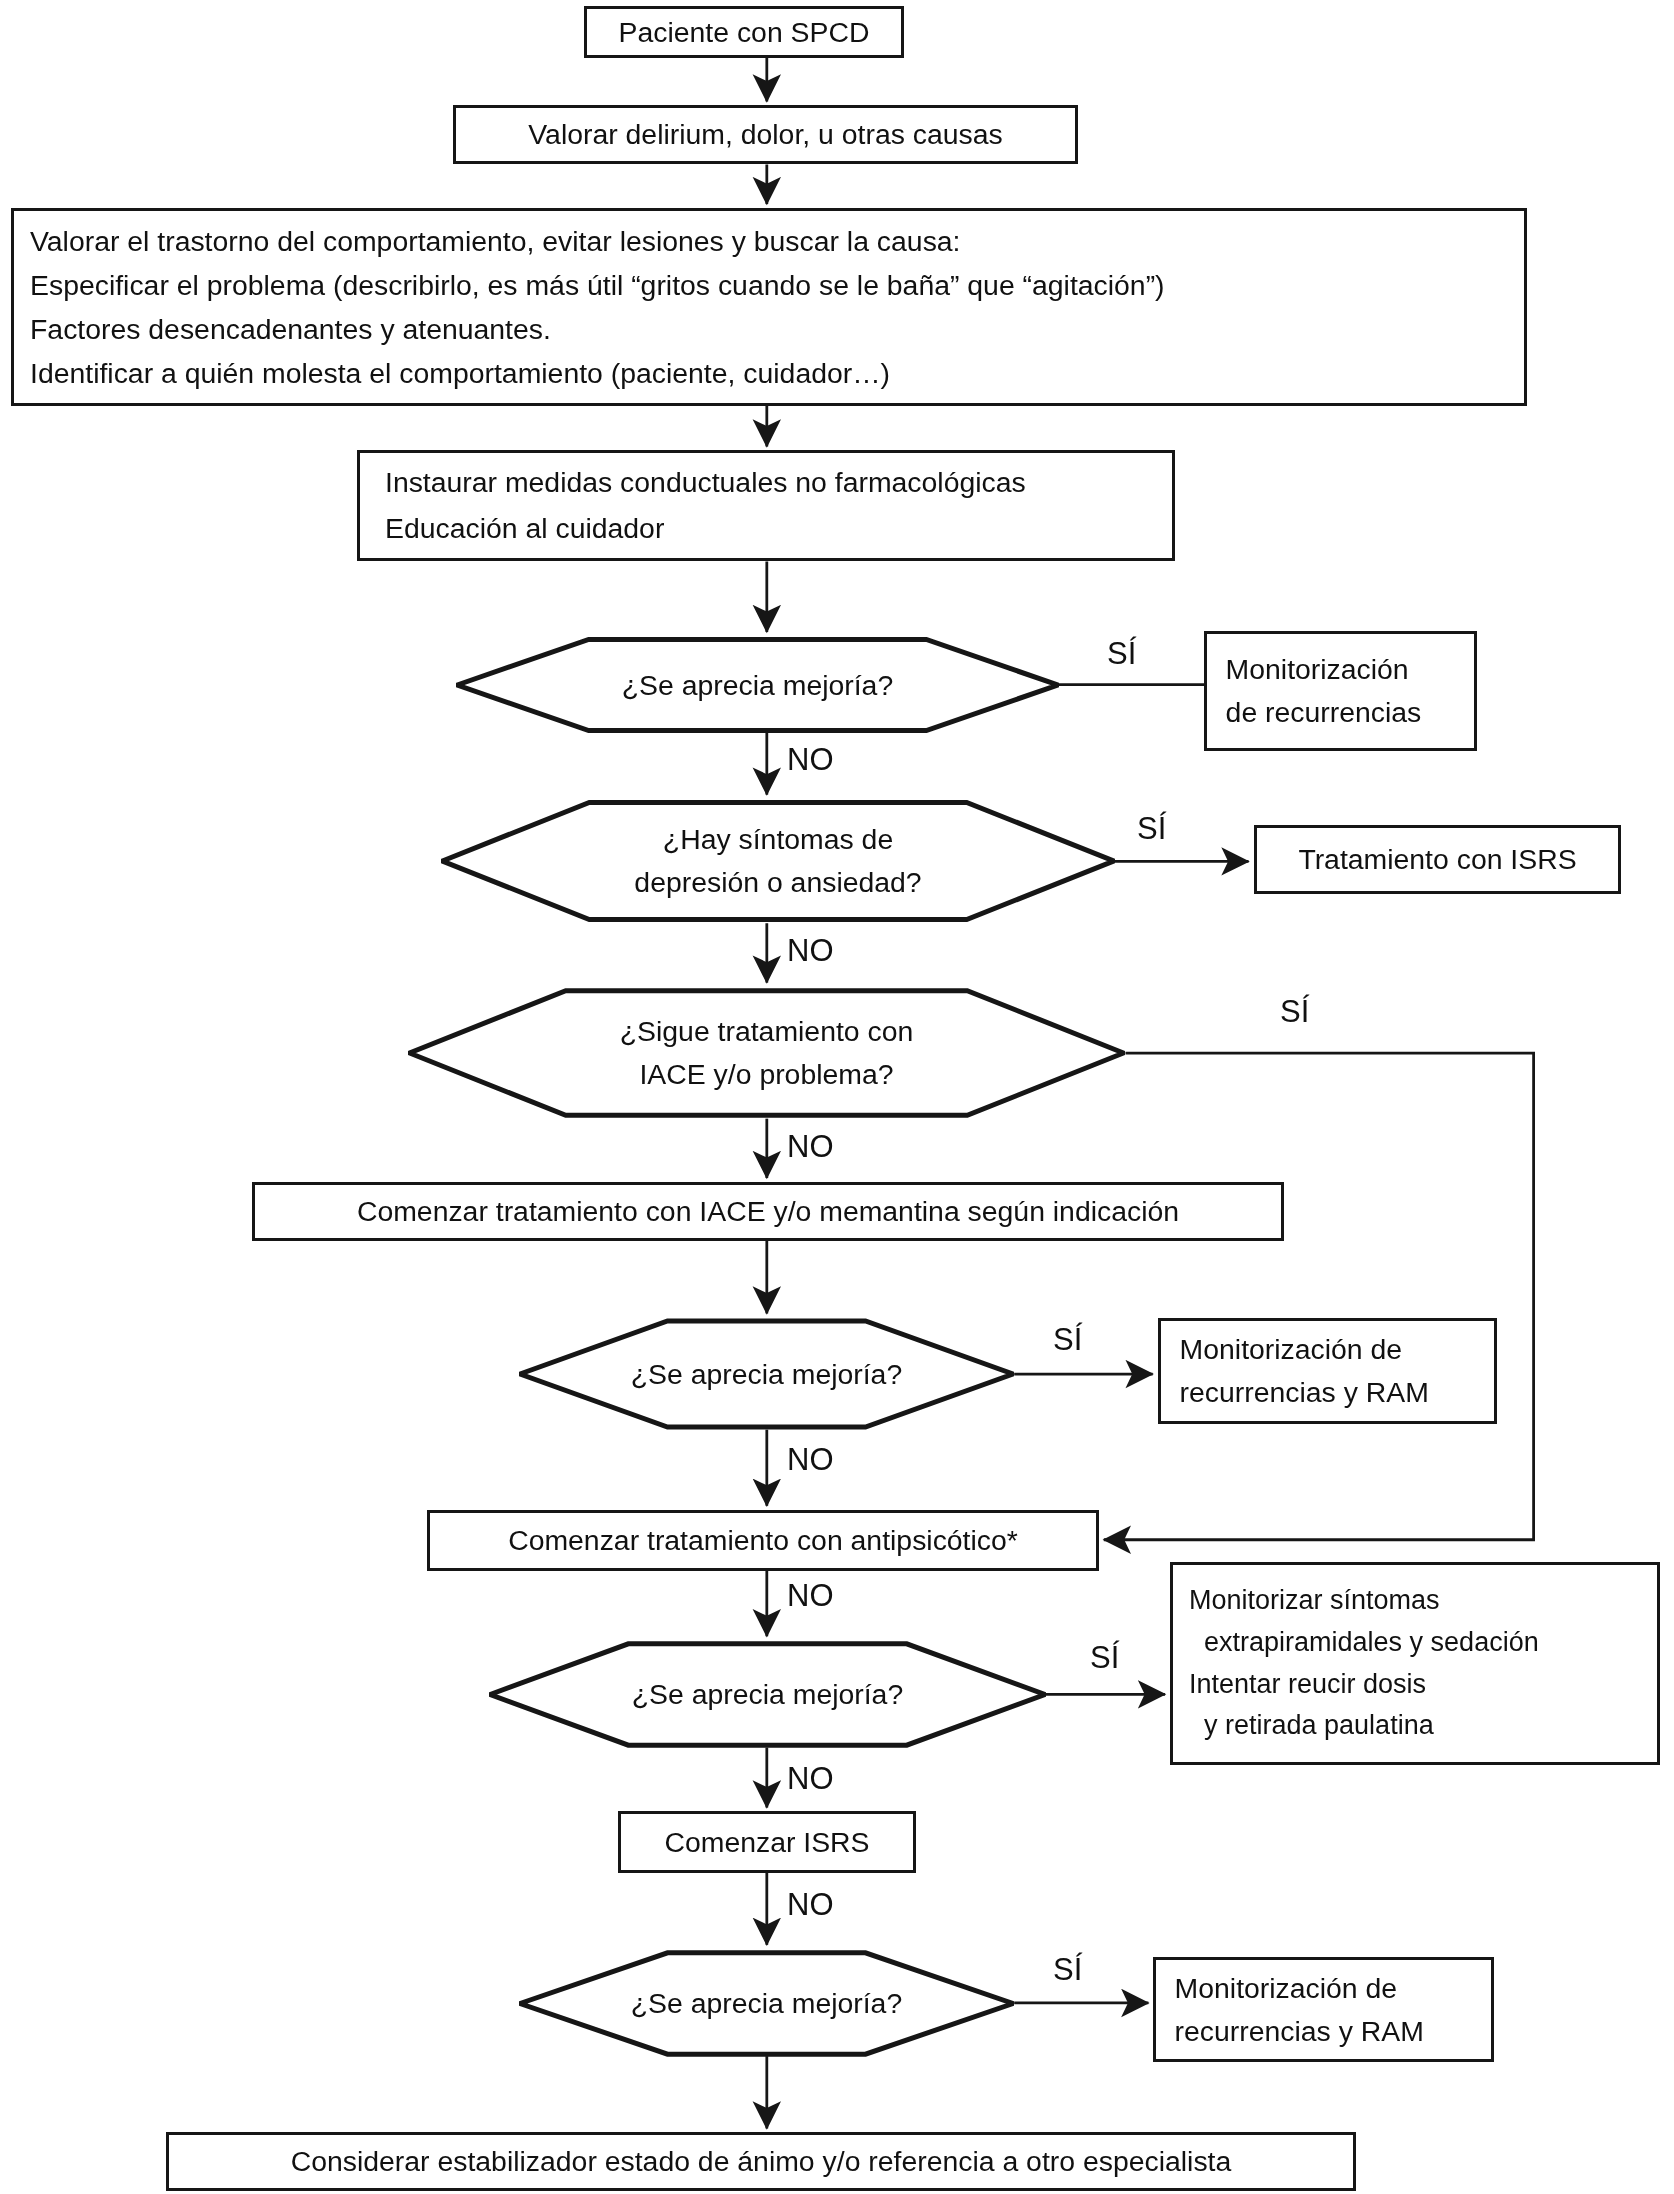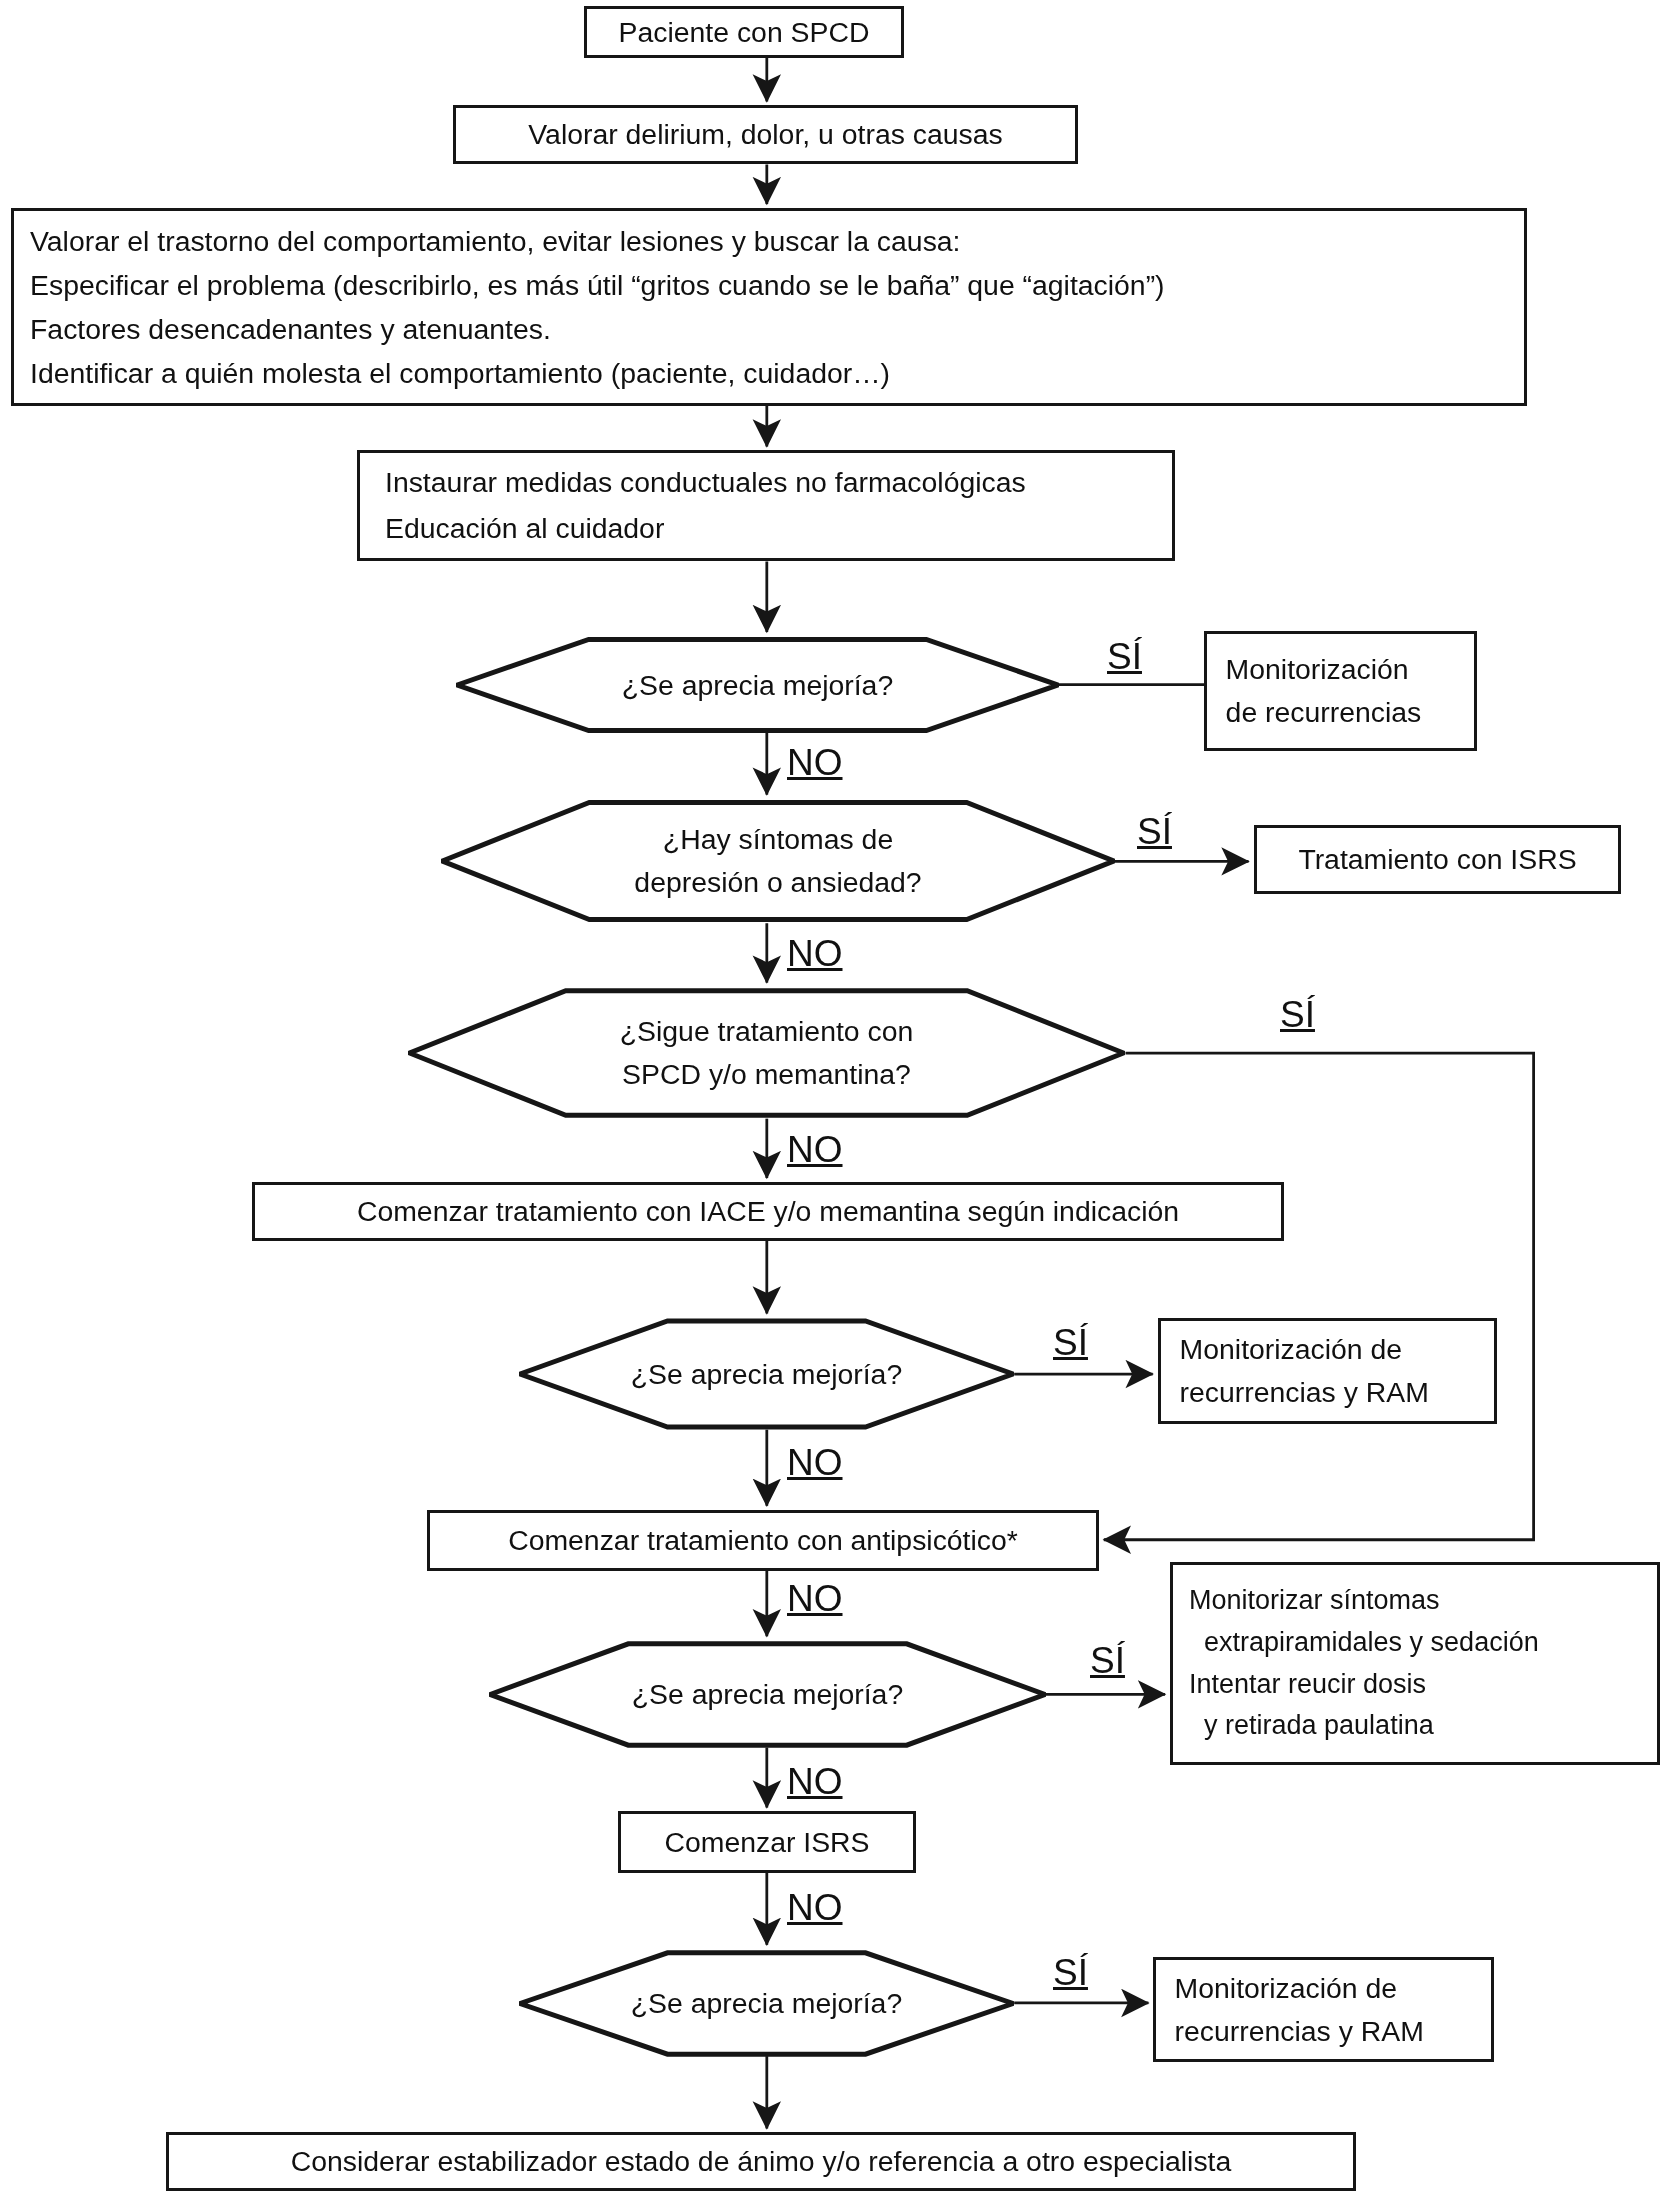--- a/index.html
+++ b/index.html
@@ -8,21 +8,21 @@
   .connectors{position:absolute;left:0;top:0;width:1674px;height:2194px;}
   .node{position:absolute;box-sizing:border-box;display:flex;align-items:center;justify-content:center;}
   .box{border:3.7px solid #161616;background:#ffffff;}
   .hex{background:transparent;border:none;}
   .hex svg{position:absolute;inset:0;width:100%;height:100%;}
   .txt{font-size:28.4px;line-height:1.5;white-space:pre-line;position:relative;z-index:2;}
   .center{text-align:center;}
   .left{text-align:left;width:100%;}
   .pad{padding:6.2px 16px;}
   .prewrap{white-space:pre-wrap;}
-  .edge-label{position:absolute;font-size:37px;font-weight:400;z-index:3;text-decoration:underline;}
+  .edge-label{position:absolute;font-size:31px;font-weight:400;z-index:3;}
   .small{font-size:27px;}
 </style>
 </head>
 <body>
 
 <div class="canvas">
 
   <svg class="connectors" width="1674" height="2194" viewBox="0 0 2707 3548">
     <defs>
       <marker id="arr" markerUnits="userSpaceOnUse" markerWidth="52" markerHeight="52" refX="44" refY="23" orient="auto">
@@ -110,21 +110,21 @@
 
   <div class="node box" style="left:1254px;top:825px;width:367px;height:69px">
     <div class="txt center">Tratamiento con ISRS</div>
   </div>
 
   <div class="node hex" style="left:408px;top:986px;width:717px;height:134px">
     <svg viewBox="0 0 1000 200" preserveAspectRatio="none">
       <polygon points="2,100 220,7 780,7 998,100 780,193 220,193" fill="#ffffff" stroke="#161616" stroke-width="5" vector-effect="non-scaling-stroke"></polygon>
     </svg>
     <div class="txt center">¿Sigue tratamiento con
-SPCD y/o memantina?</div>
+IACE y/o problema?</div>
   </div>
 
   <div class="node box" style="left:252px;top:1182px;width:1032px;height:59px">
     <div class="txt center">Comenzar tratamiento con IACE y/o memantina según indicación</div>
   </div>
 
   <div class="node hex" style="left:519px;top:1317px;width:495px;height:114px">
     <svg viewBox="0 0 1000 200" preserveAspectRatio="none">
       <polygon points="2,100 300,7 700,7 998,100 700,193 300,193" fill="#ffffff" stroke="#161616" stroke-width="5" vector-effect="non-scaling-stroke"></polygon>
     </svg>

